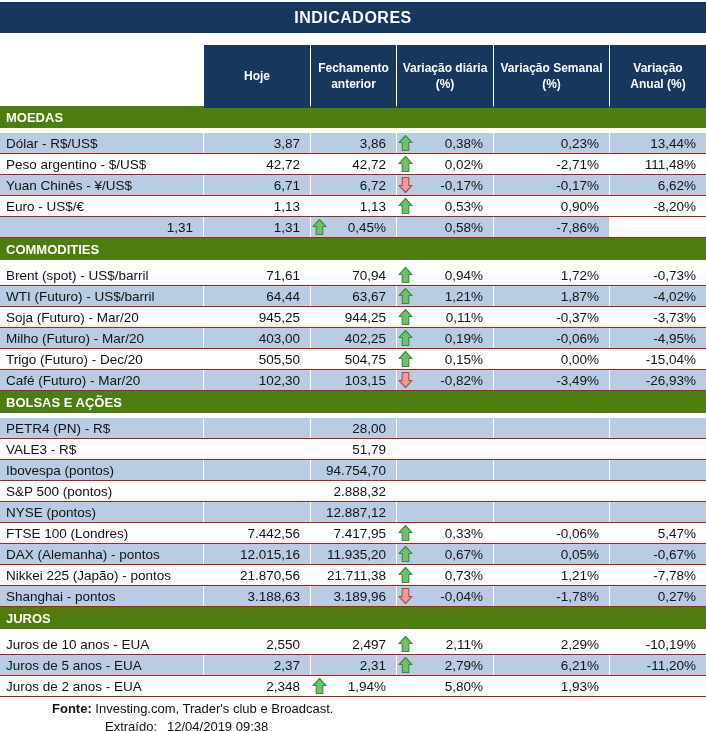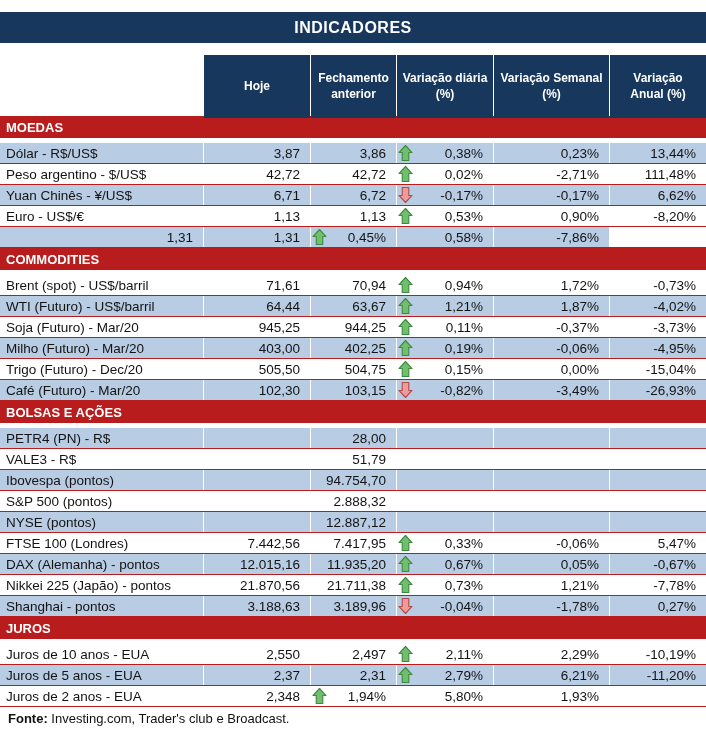--- a/index.html
+++ b/index.html
@@ -1,58 +1,58 @@
 <!DOCTYPE html>
 <html><head>
 <meta charset="utf-8">
 <style>
   html,body { margin:0; padding:0; background:#ffffff; }
   body { width:706px; font-family:"Liberation Sans", sans-serif; }
   .page { width:706px; }
 
   .title-bar {
-    margin-top:12px; height:31px; background:#17375D; color:#ffffff;
+    margin-top:2px; height:31px; background:#17375D; color:#ffffff;
     font-weight:bold; font-size:16px; letter-spacing:0.5px;
     display:flex; align-items:center; justify-content:center;
   }
 
   .header-row {
     margin-top:12px; margin-bottom:3px;
     display:grid; grid-template-columns:203px 106px 85px 96px 115px 96px;
     column-gap:1px; height:58px;
   }
   .header-cell {
     background:#17375D; color:#ffffff; font-weight:bold; font-size:12px;
     line-height:1.3; display:flex; align-items:center; justify-content:center;
     text-align:center; padding:0 4px; box-sizing:border-box;
   }
   .header-cell.empty { background:transparent; }
   .header-cell.anual { padding:16px 10px; }
 
   .section-bar {
-    height:22px; background:#b91c1c; color:#ffffff; font-weight:bold;
+    height:22px; background:#4d7c0f; color:#ffffff; font-weight:bold;
     font-size:13px; display:flex; align-items:center; padding-left:6px;
     box-sizing:border-box; margin-bottom:5px;
   }
 
   .data-row {
     display:grid; grid-template-columns:203px 106px 85px 96px 115px 96px;
     column-gap:1px; height:20px; border-bottom:1px solid #b91c1c;
     font-size:13.5px; color:#131313;
   }
   .cell { display:flex; align-items:center; box-sizing:border-box; overflow:hidden; white-space:nowrap; }
   .cell.shaded { background:#B8CCE4; }
   .cell.label { padding-left:6px; }
   .cell.num { justify-content:flex-end; padding-right:10px; }
   .cell.diaria { justify-content:space-between; padding:0 10px 0 1px; }
   .cell.diaria .arrow-slot { width:15px; height:18px; display:flex; align-items:center; }
 
   .footer { font-size:13px; color:#111; }
   .fonte-line { padding:4px 0 0 8px; }
-  .fonte-line b { font-weight:bold; }
+  .fonte-line b { font-weight:bold;margin-left:44px; }
   .extraido-line { padding:3px 0 0 105px; }
   .extraido-line .ext-val { margin-left:10px; }
 </style>
 </head>
 <body>
 
 <div class="page">
 
   <div class="title-bar">
     <span>INDICADORES</span>

